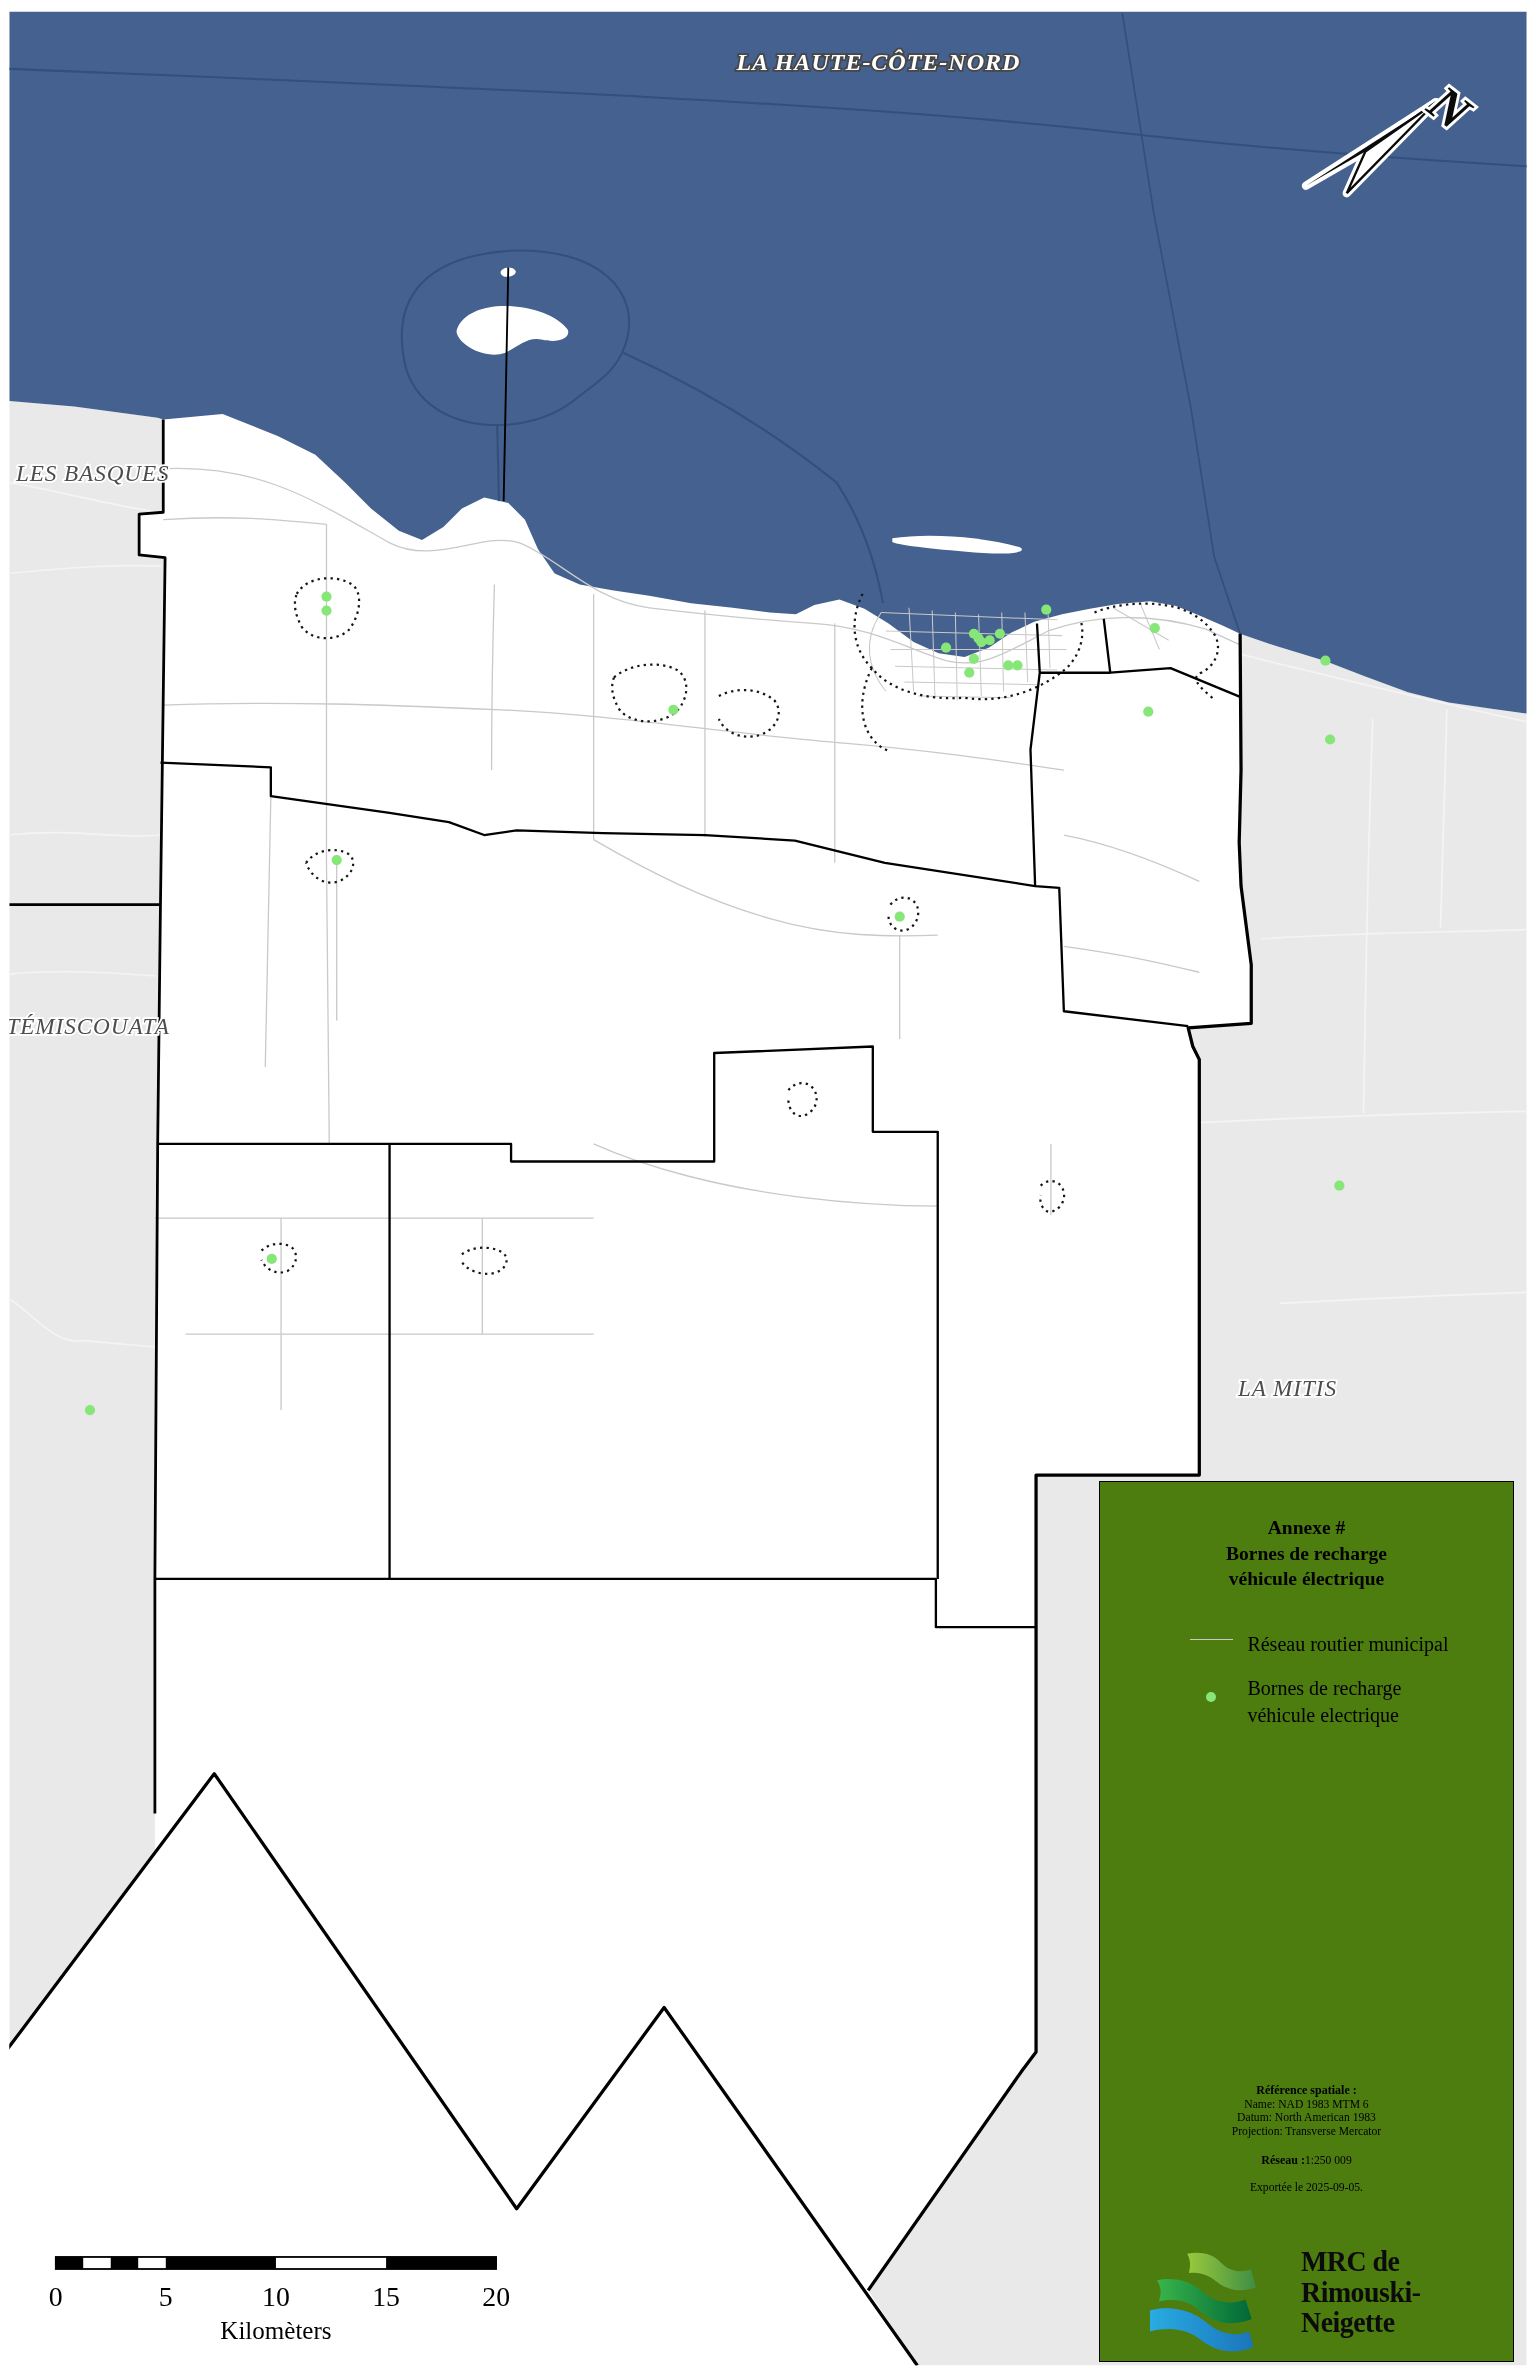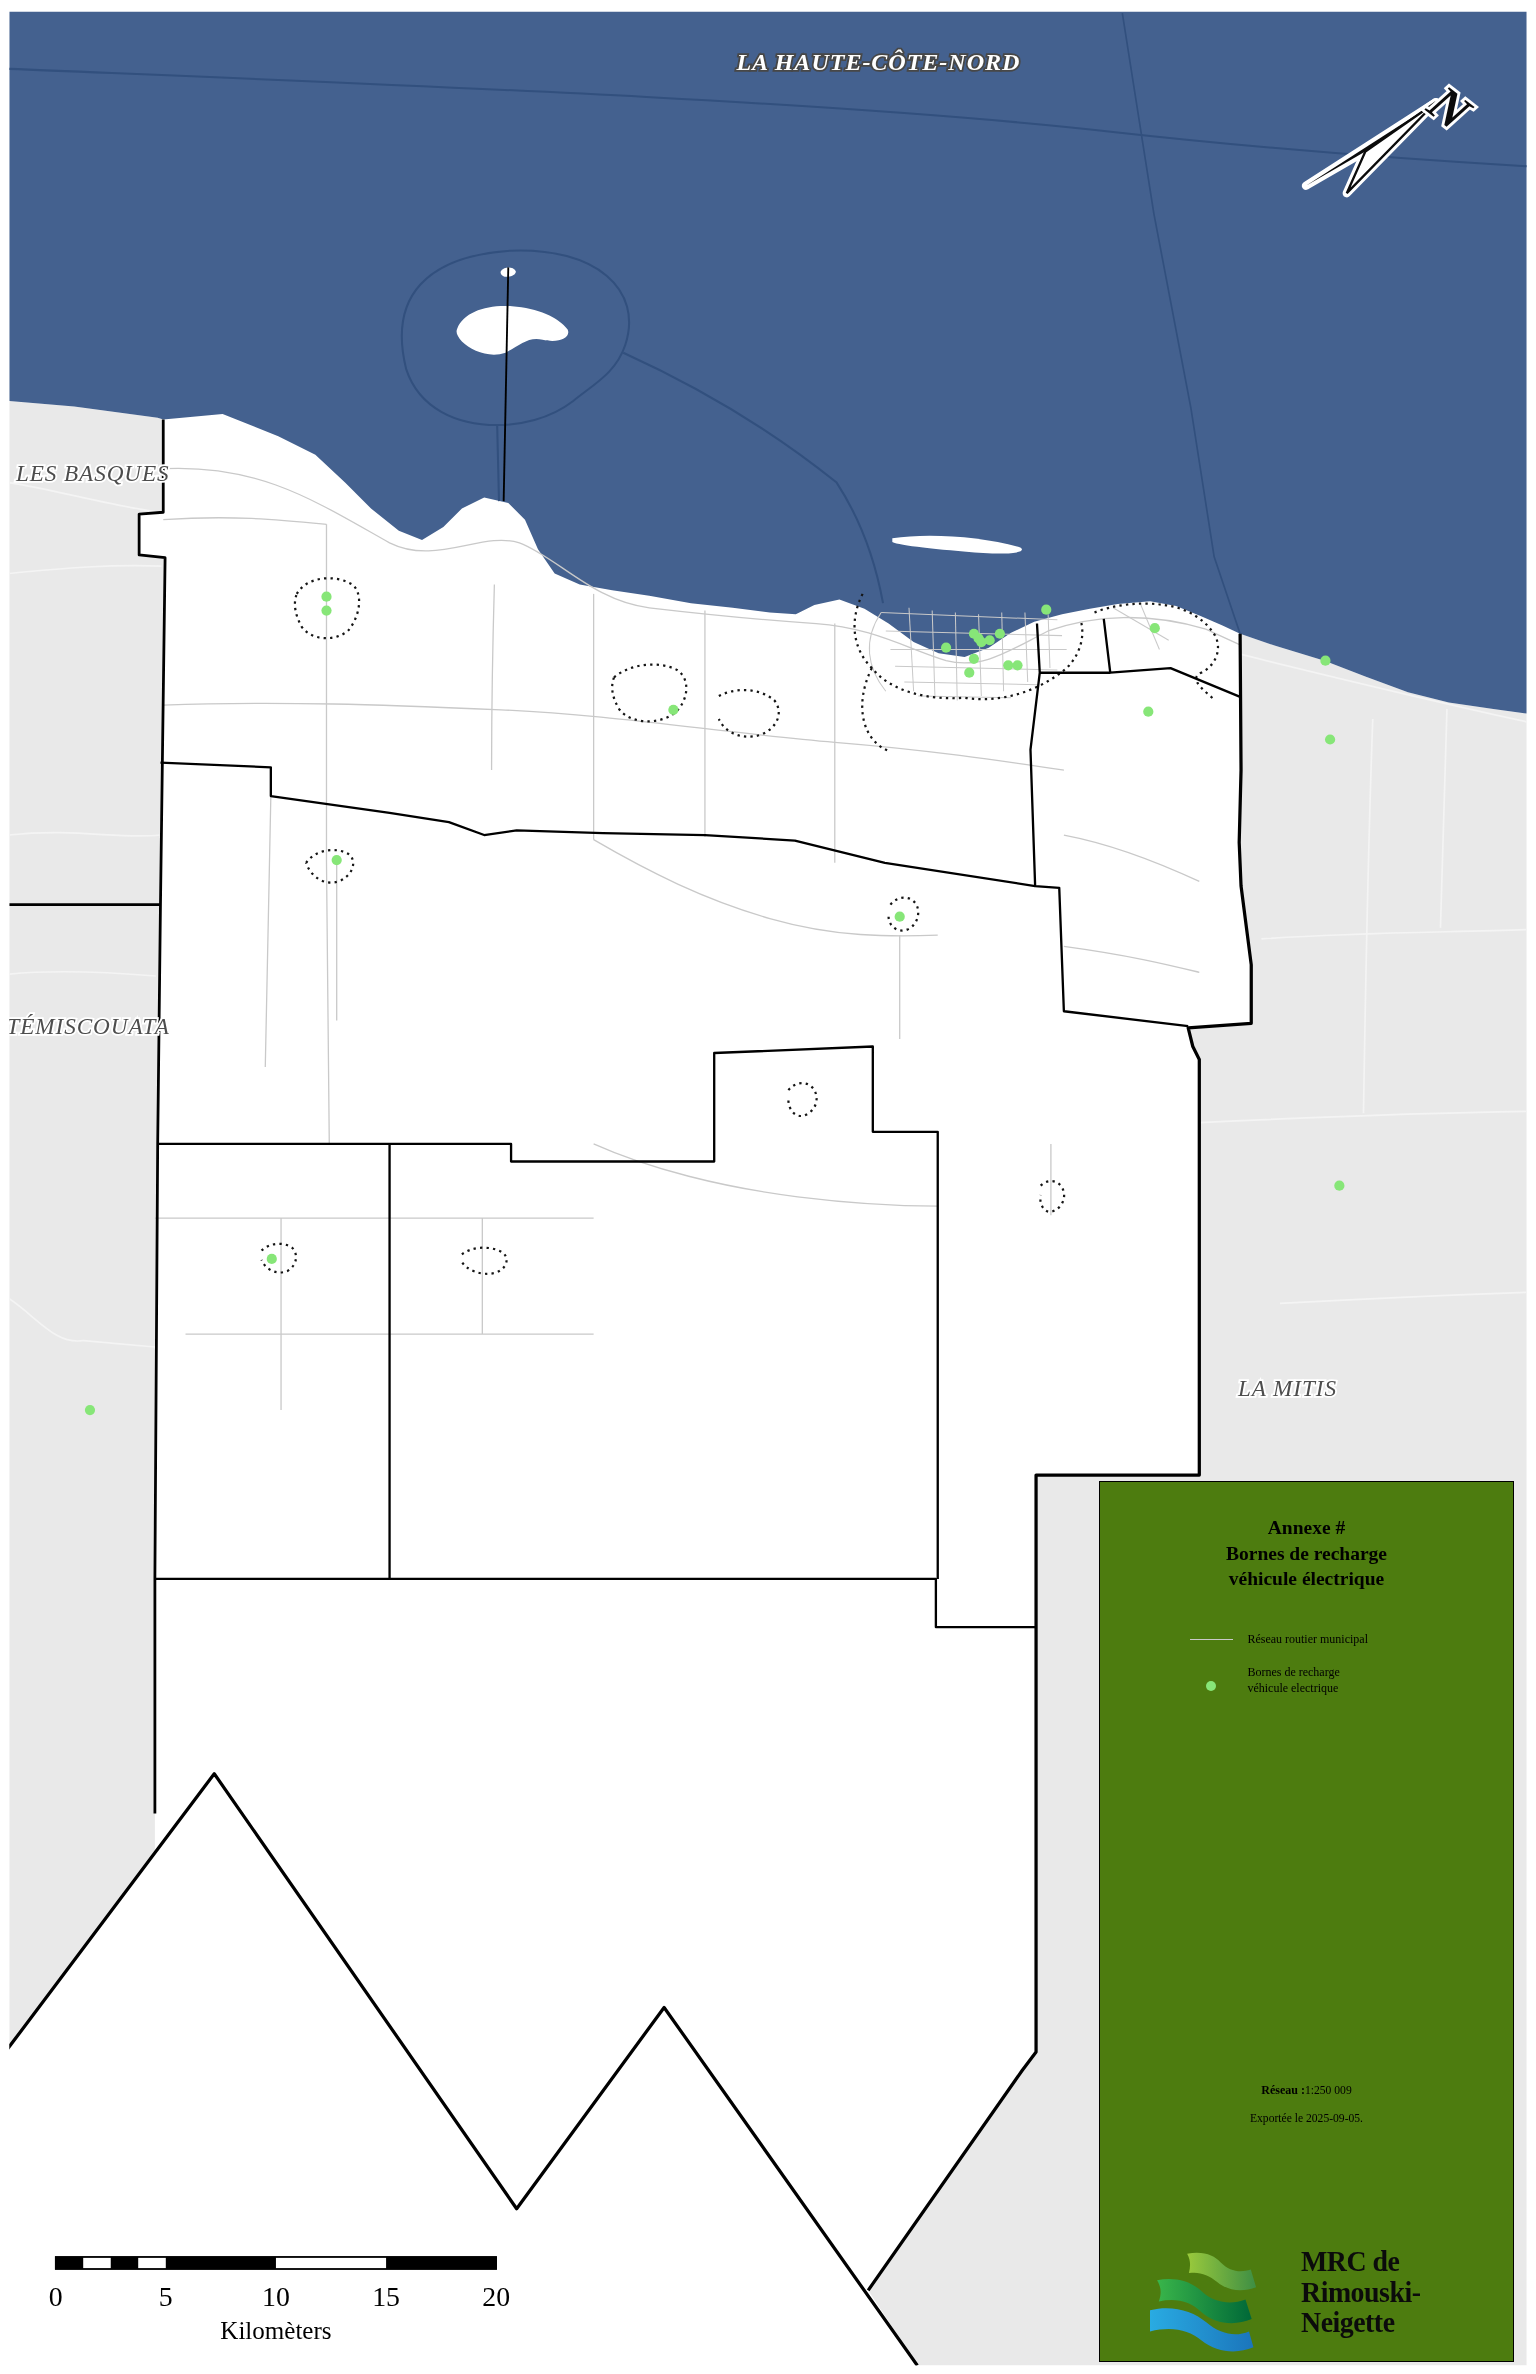--- a/index.html
+++ b/index.html
@@ -15,21 +15,21 @@
   .legend{position:absolute;left:1099px;top:1481px;width:415px;height:881px;
           background:#4d7c0f;border:1.4px solid #000;box-sizing:border-box;}
   .legend-title{margin-top:33px;text-align:center;font-weight:bold;font-size:19.5px;
                 line-height:1.32;color:#000;}
   .legend-items{margin-top:39px;padding-left:82px;}
   .legend-item{display:flex;align-items:flex-start;margin-bottom:16.7px;}
   .swatch-col{width:58px;display:flex;justify-content:center;align-items:center;
               flex:0 0 58px;margin-top:7.4px;}
   .line-swatch{width:43px;height:0;border-top:1.9px solid #c9c9c9;}
   .dot-swatch{width:10.2px;height:10.2px;border-radius:50%;margin-top:9.3px;}
-  .item-label{font-size:12px;color:#000;line-height:1.35;padding-left:7.4px;}
+  .item-label{font-size:20px;color:#000;line-height:1.35;padding-left:7.4px;}
   .credits{position:absolute;left:0;right:0;top:601px;text-align:center;
            font-size:11.6px;line-height:1.18;color:#000;}
   .credits .blk{margin-bottom:14px;}
   .credits b{font-size:12px;}
   .logo{position:absolute;left:50px;bottom:5.6px;display:flex;align-items:flex-start;}
   .logo-text{font-size:29px;font-weight:bold;letter-spacing:-0.5px;color:#0b0b0b;
              line-height:1.05;margin-left:5.6px;margin-bottom:13px;transform:scaleX(.96);
              transform-origin:left bottom;}
 </style>
 </head>
@@ -236,20 +236,26 @@
           </div>
       <div class="item-label">
         <div>Bornes de recharge</div>
         <div>véhicule electrique</div>
       </div>
     </div>
   </div>
 
   <div class="credits">
     <div class="blk">
+      <b>Référence spatiale :</b><br>
+      <span>Name: NAD 1983 MTM 6</span><br>
+      <span>Datum: North American 1983</span><br>
+      <span>Projection: Transverse Mercator</span>
+    </div>
+    <div class="blk">
       <b>Réseau :</b><span>1:250 009</span>
     </div>
     <div class="blk">Exportée le 2025-09-05.</div>
   </div>
 
   <div class="logo">
     <svg width="153" height="109" viewBox="0 0 165 118">
       <defs>
         <linearGradient id="gA" x1="0" y1="0" x2="1" y2="0">
           <stop offset="0" stop-color="#9ACA3C"></stop>

